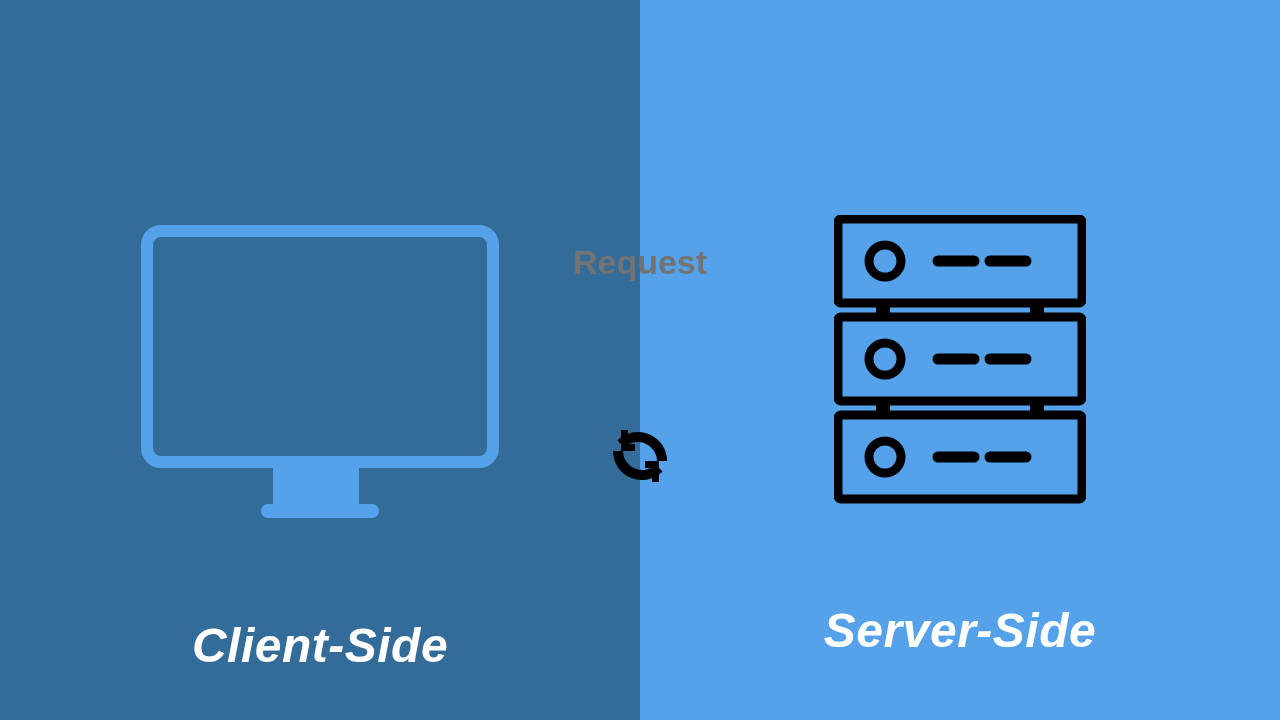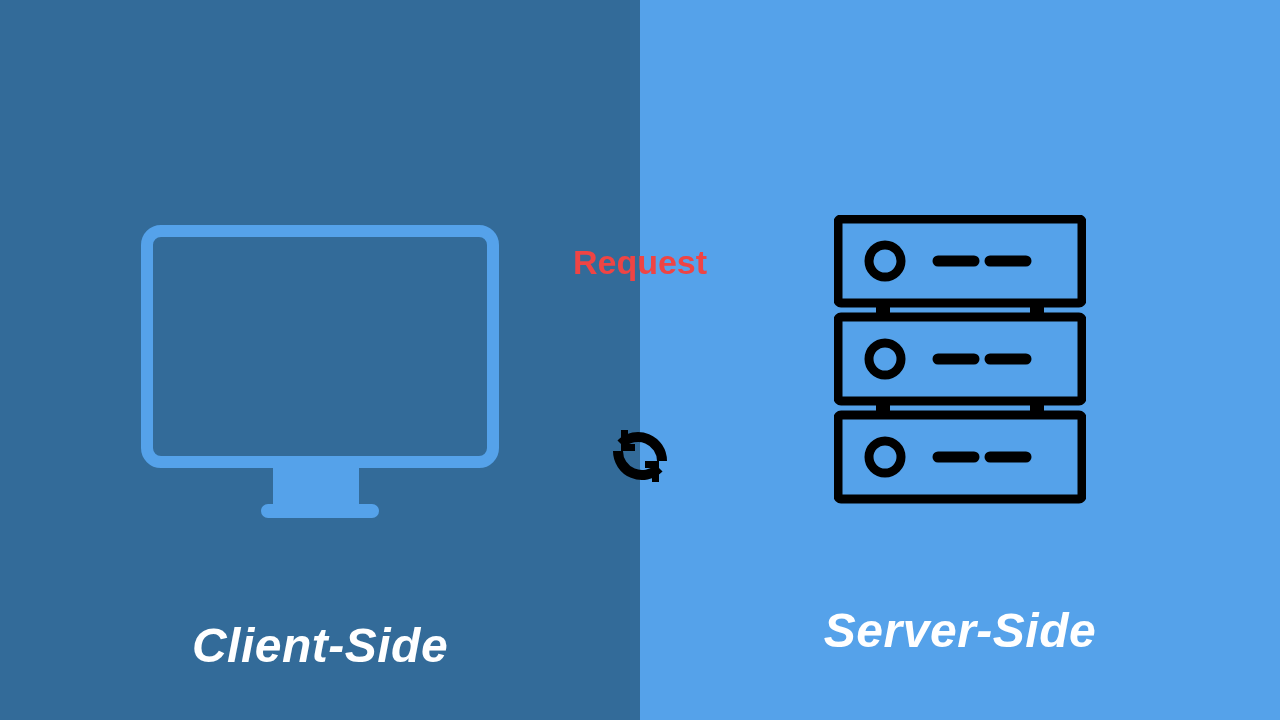--- a/index.html
+++ b/index.html
@@ -75,21 +75,21 @@
     width: 400px;
     height: 250px;
     display: flex;
     flex-direction: column;
     align-items: center;
     justify-content: space-between;
     pointer-events: none;
   }
 
   .exchange-label {
-    color: #ef4444;
+    color: #737373;
     font-size: 34px;
     font-weight: 700;
     line-height: 1;
     text-align: center;
     font-family: "Liberation Sans", "DejaVu Sans", sans-serif;
     pointer-events: auto;
   }
 
   #sync-icon-wrap {
     width: 78px;

